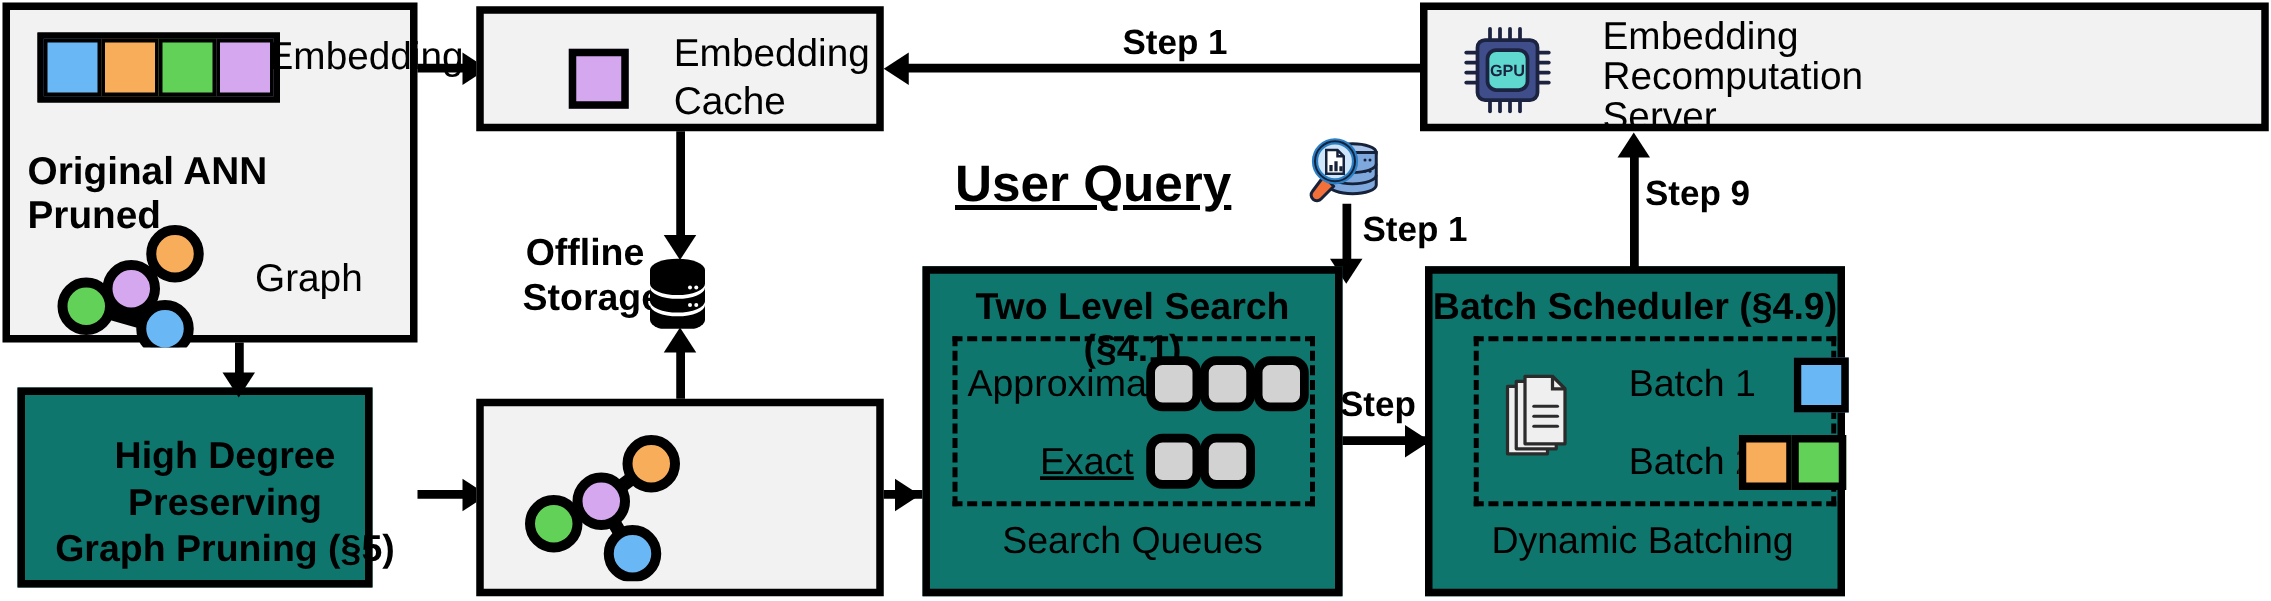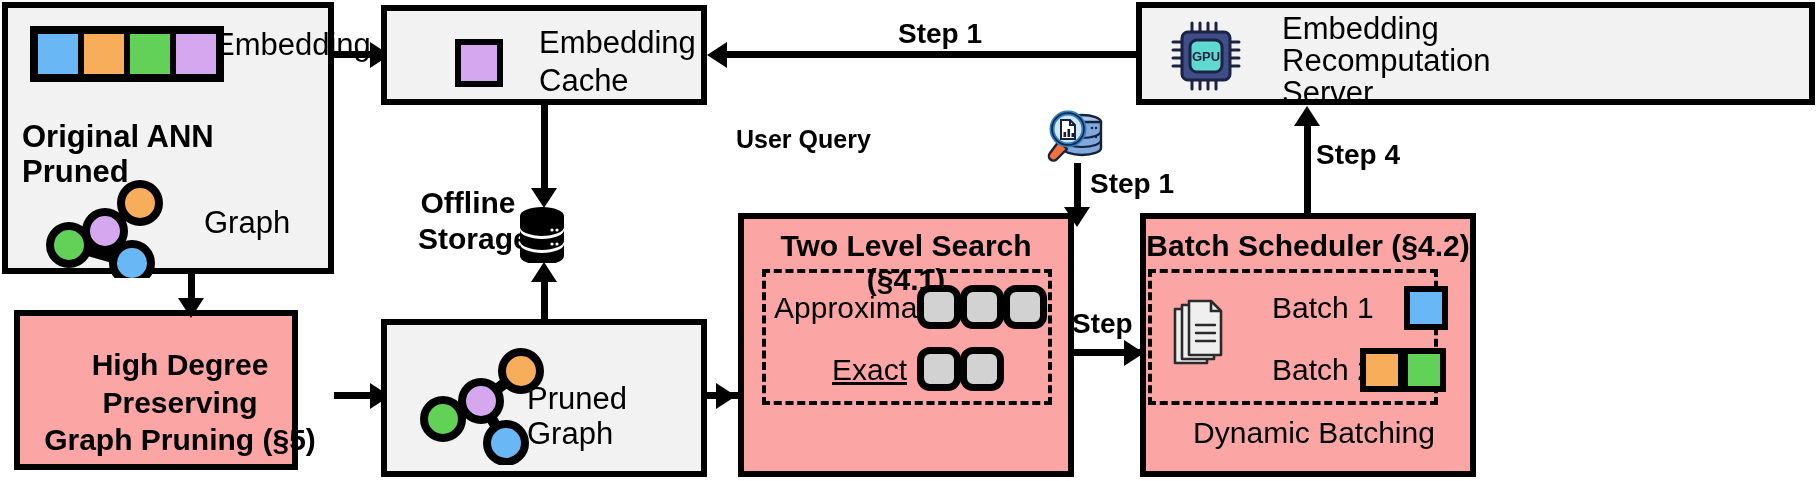--- a/index.html
+++ b/index.html
@@ -9,21 +9,21 @@
     font-family: "Liberation Sans", sans-serif;
     overflow: hidden;
   }
   #stage { position: relative; width: 1817px; height: 481px; }
 
   .box {
     position: absolute;
     border: 6px solid #000;
     background: #f2f2f2;
   }
-  .box.shaded { background: #fca5a5; }
+  .box.shaded { background: #0f766e; }
 
   .lbl { position: absolute; color: #000; line-height: 1.12; white-space: pre-line; }
   .bold { font-weight: bold; }
 
   
   .hline { position: absolute; background: #000; height: 7px; }
   .vline { position: absolute; background: #000; width: 7px; }
   .arrowhead { position: absolute; width: 0; height: 0; }
   .ah-right { border-top: 13px solid transparent; border-bottom: 13px solid transparent; border-left: 20px solid #000; }
   .ah-left  { border-top: 13px solid transparent; border-bottom: 13px solid transparent; border-right: 20px solid #000; }
@@ -132,27 +132,26 @@
           <line x1="40" y1="84" x2="78" y2="66"></line>
           <line x1="78" y1="66" x2="118" y2="36"></line>
           <line x1="78" y1="66" x2="103" y2="108"></line>
         </g>
         <circle cx="118" cy="36" r="19" fill="#f7ad5a" stroke="#000" stroke-width="8"></circle>
         <circle cx="78" cy="66" r="19" fill="#d4a7ee" stroke="#000" stroke-width="8"></circle>
         <circle cx="40" cy="84" r="19" fill="#62d157" stroke="#000" stroke-width="8"></circle>
         <circle cx="103" cy="108" r="19" fill="#6ab7f5" stroke="#000" stroke-width="8"></circle>
       </svg>
     </div>
-    <div class="lbl" style="left:140px; top:57px; font-size:31px;">Pruned Graph</div>
   </div>
 
   <div class="hline" style="left:707px; top:392px; width:31px;"></div>
   <div class="arrowhead ah-right" style="left:716px; top:383px;"></div>
 
-  <div class="lbl bold" style="left:736px; top:125px; font-size:25px;">User Query</div>
+  <div class="lbl bold" style="left:764px; top:125px; font-size:41px;text-decoration:underline;">User Query</div>
 
   <div class="svgwrap" style="left:1046px; top:103px; width:60px; height:62px;">
     <svg width="60" height="62" viewBox="0 0 60 62">
 
       <g>
         <ellipse cx="36" cy="19" rx="19" ry="7" fill="#a9c6ea" stroke="#16213a" stroke-width="2.4"></ellipse>
         <path d="M17 19 v26 a19 7 0 0 0 38 0 V19 z" fill="#7fa8dd" stroke="#16213a" stroke-width="2.4"></path>
         <path d="M17 28 a19 7 0 0 0 38 0" fill="none" stroke="#16213a" stroke-width="2.2"></path>
         <path d="M17 37 a19 7 0 0 0 38 0" fill="none" stroke="#16213a" stroke-width="2.2"></path>
         <circle cx="46" cy="25" r="1.2" fill="#16213a"></circle>
@@ -186,30 +185,31 @@
       <div class="lbl" style="left:8px; top:18px; font-size:30px;">Approximate</div>
       <div class="slot" style="left:151px; top:12px; width:44px; height:44px;"></div>
       <div class="slot" style="left:194px; top:12px; width:44px; height:44px;"></div>
       <div class="slot" style="left:237px; top:12px; width:44px; height:44px;"></div>
 
       <div class="lbl" style="left:66px; top:80px; font-size:30px;text-decoration:underline;">Exact</div>
       <div class="slot" style="left:151px; top:74px; width:44px; height:44px;"></div>
       <div class="slot" style="left:194px; top:74px; width:44px; height:44px;"></div>
     </div>
 
+    <div class="lbl" style="left:0; top:197px; width:324px; text-align:center; font-size:30px;">Search Queues</div>
   </div>
 
   <div class="hline" style="left:1074px; top:349px; width:75px;"></div>
   <div class="arrowhead ah-right" style="left:1124px; top:340px;"></div>
   <div class="lbl bold" style="left:1072px; top:308px; font-size:28px;">Step 2</div>
 
   <div class="box shaded" style="left:1140px; top:213px; width:336px; height:264px;">
-    <div class="lbl bold" style="left:0; top:10px; width:324px; text-align:center; font-size:30px;">Batch Scheduler (§4.2)</div>
-
-    <div class="dashed" style="left:2px; top:50px; width:290px; height:136px;">
+    <div class="lbl bold" style="left:0; top:10px; width:324px; text-align:center; font-size:30px;">Batch Scheduler (§4.9)</div>
+
+    <div class="dashed" style="left:33px; top:50px; width:290px; height:136px;">
       <div class="svgwrap" style="left:18px; top:26px; width:62px; height:74px;">
         <svg width="62" height="74" viewBox="0 0 62 74">
           <g fill="#efefef" stroke="#2b2b2b" stroke-width="2.6" stroke-linejoin="round">
             <path d="M5 10 h22 l10 10 v44 H5 z"></path>
             <path d="M12 6 h22 l10 10 v44 H12 z"></path>
             <path d="M19 2 h22 l10 10 v44 H19 z"></path>
           </g>
           <path d="M41 2 v10 h10" fill="none" stroke="#2b2b2b" stroke-width="2.6"></path>
           <g stroke="#2b2b2b" stroke-width="2.4" stroke-linecap="round">
             <line x1="26" y1="26" x2="45" y2="26"></line>
@@ -225,21 +225,21 @@
       <div class="lbl" style="left:120px; top:80px; font-size:30px;">Batch 2</div>
       <div class="sq" style="left:208px; top:75px; width:44px; height:44px; background:#f7ad5a;"></div>
       <div class="sq" style="left:250px; top:75px; width:44px; height:44px; background:#62d157;"></div>
     </div>
 
     <div class="lbl" style="left:0; top:197px; width:324px; text-align:center; font-size:30px;padding-left:12px;">Dynamic Batching</div>
   </div>
 
   <div class="vline" style="left:1304px; top:125px; height:90px;"></div>
   <div class="arrowhead ah-up" style="left:1294px; top:106px;"></div>
-  <div class="lbl bold" style="left:1316px; top:139px; font-size:28px;">Step 4</div>
+  <div class="lbl bold" style="left:1316px; top:139px; font-size:28px;">Step 9</div>
 
   <div class="box" style="left:1136px; top:2px; width:679px; height:103px;">
     <div class="svgwrap" style="left:28px; top:12px; width:72px; height:72px;">
       <svg width="72" height="72" viewBox="0 0 72 72">
         <g stroke="#1c2340" stroke-width="3" stroke-linecap="round">
           <line x1="22" y1="3" x2="22" y2="13"></line>
             <line x1="30" y1="3" x2="30" y2="13"></line>
           <line x1="38" y1="3" x2="38" y2="13"></line>
             <line x1="46" y1="3" x2="46" y2="13"></line>
           <line x1="22" y1="59" x2="22" y2="69"></line>

